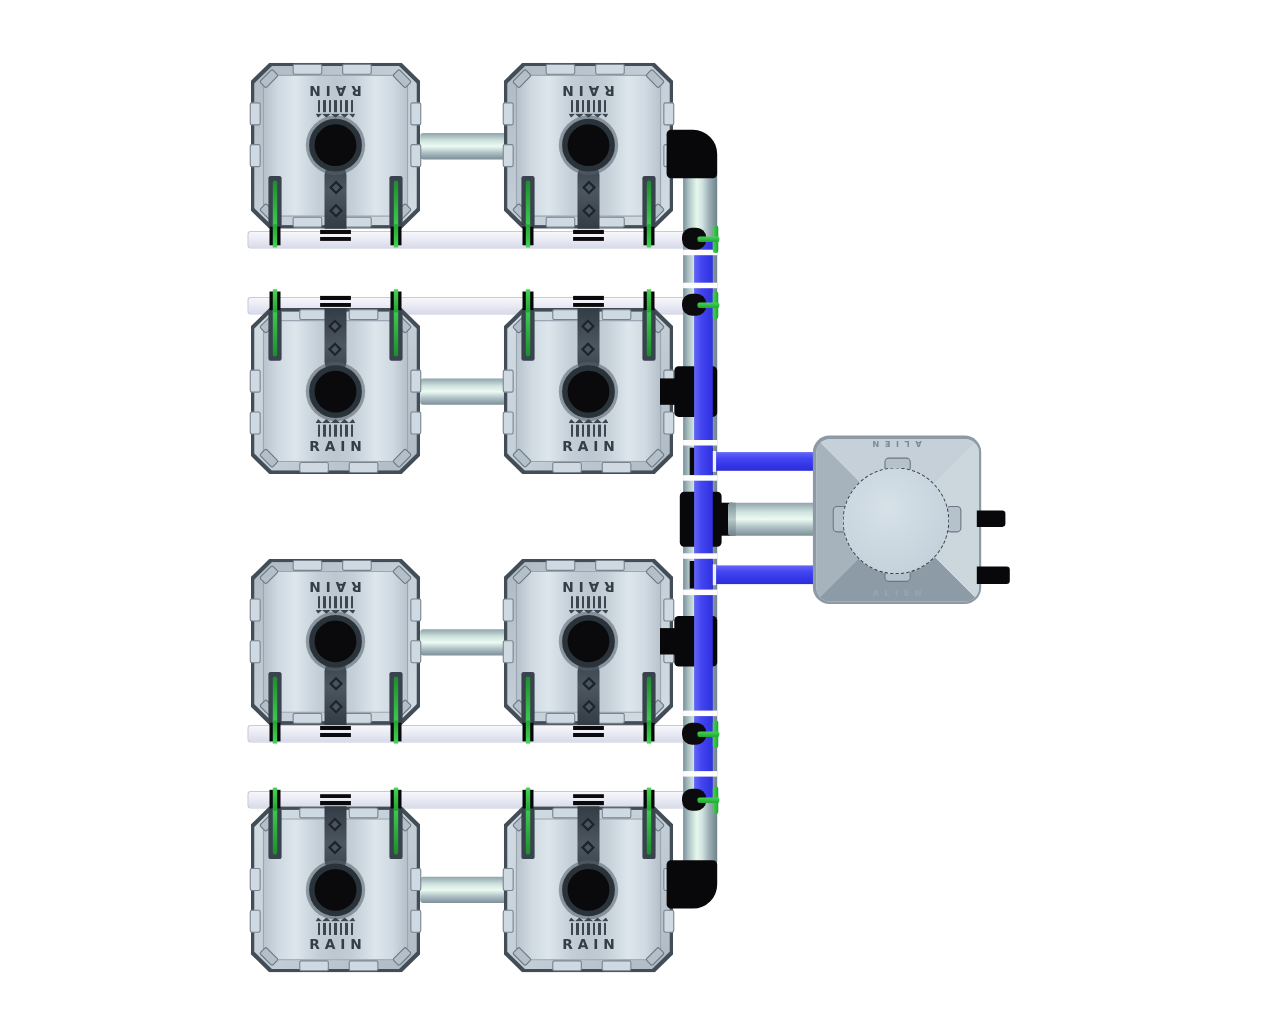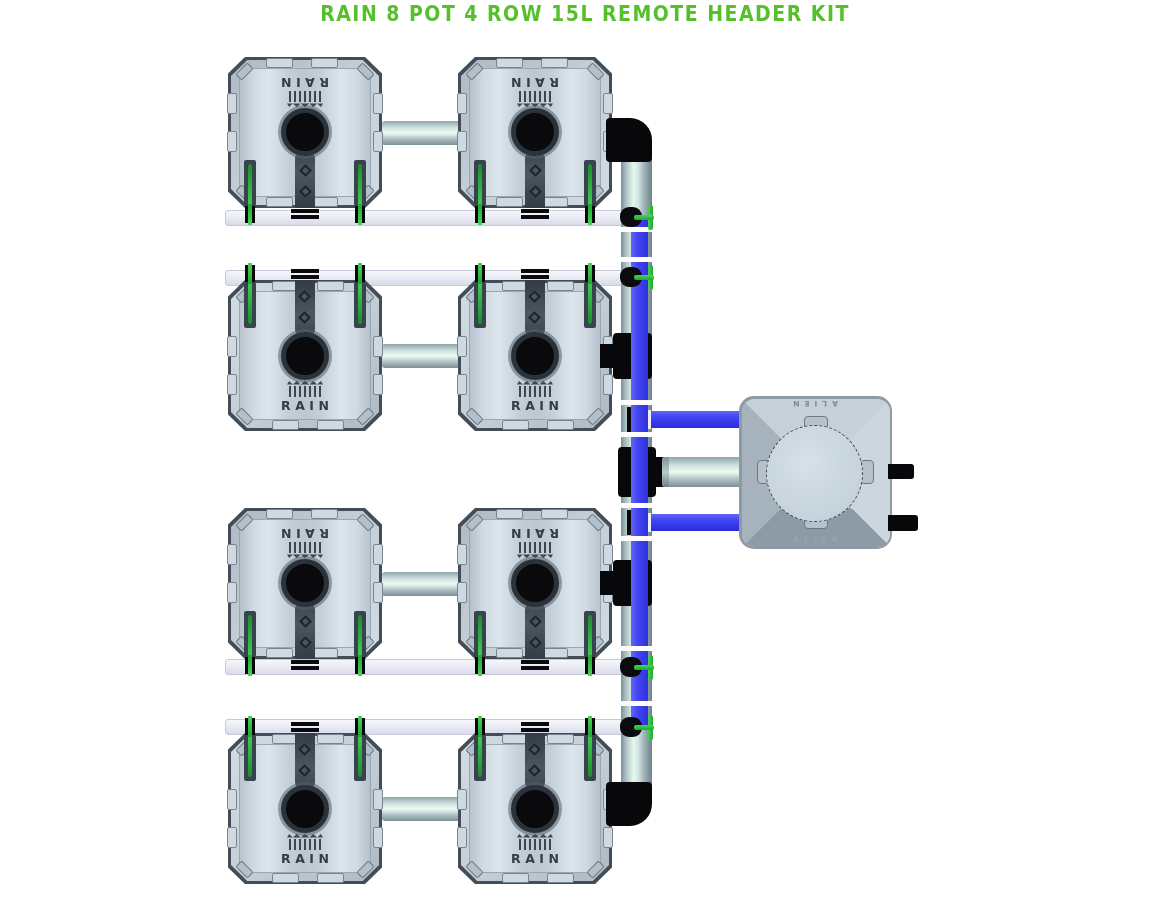--- a/index.html
+++ b/index.html
@@ -85,21 +85,20 @@
     letter-spacing:5px;text-indent:5px;}
   .hu-label.top{top:3px;transform:rotate(180deg);color:#7e8c98;}
   .hu-label.bottom{top:139px;color:#97a5b0;}
   .hu-stub{position:absolute;background:var(--fitting_black);border-radius:0 3px 3px 0;}
 </style>
 </head>
 <body>
 
 <div id="stage">
 
-  <div class="title">RAIN 8 POT 4 ROW 15L REMOTE HEADER KIT</div>
 
   <div class="abs pipe-white" style="left:225px;top:210px;width:417px;height:15.5px;"></div>
   <div class="abs pipe-white" style="left:225px;top:270px;width:417px;height:15.5px;"></div>
   <div class="abs pipe-white" style="left:225px;top:659px;width:417px;height:15.5px;"></div>
   <div class="abs pipe-white" style="left:225px;top:719px;width:417px;height:15.5px;"></div>
 
   <div class="abs pipe-silver-h" style="left:382px;top:120.5px;width:78px;height:24px;"></div>
   <div class="abs pipe-silver-h" style="left:382px;top:343.5px;width:78px;height:24px;"></div>
   <div class="abs pipe-silver-h" style="left:382px;top:571.5px;width:78px;height:24px;"></div>
   <div class="abs pipe-silver-h" style="left:382px;top:796.5px;width:78px;height:24px;"></div>

